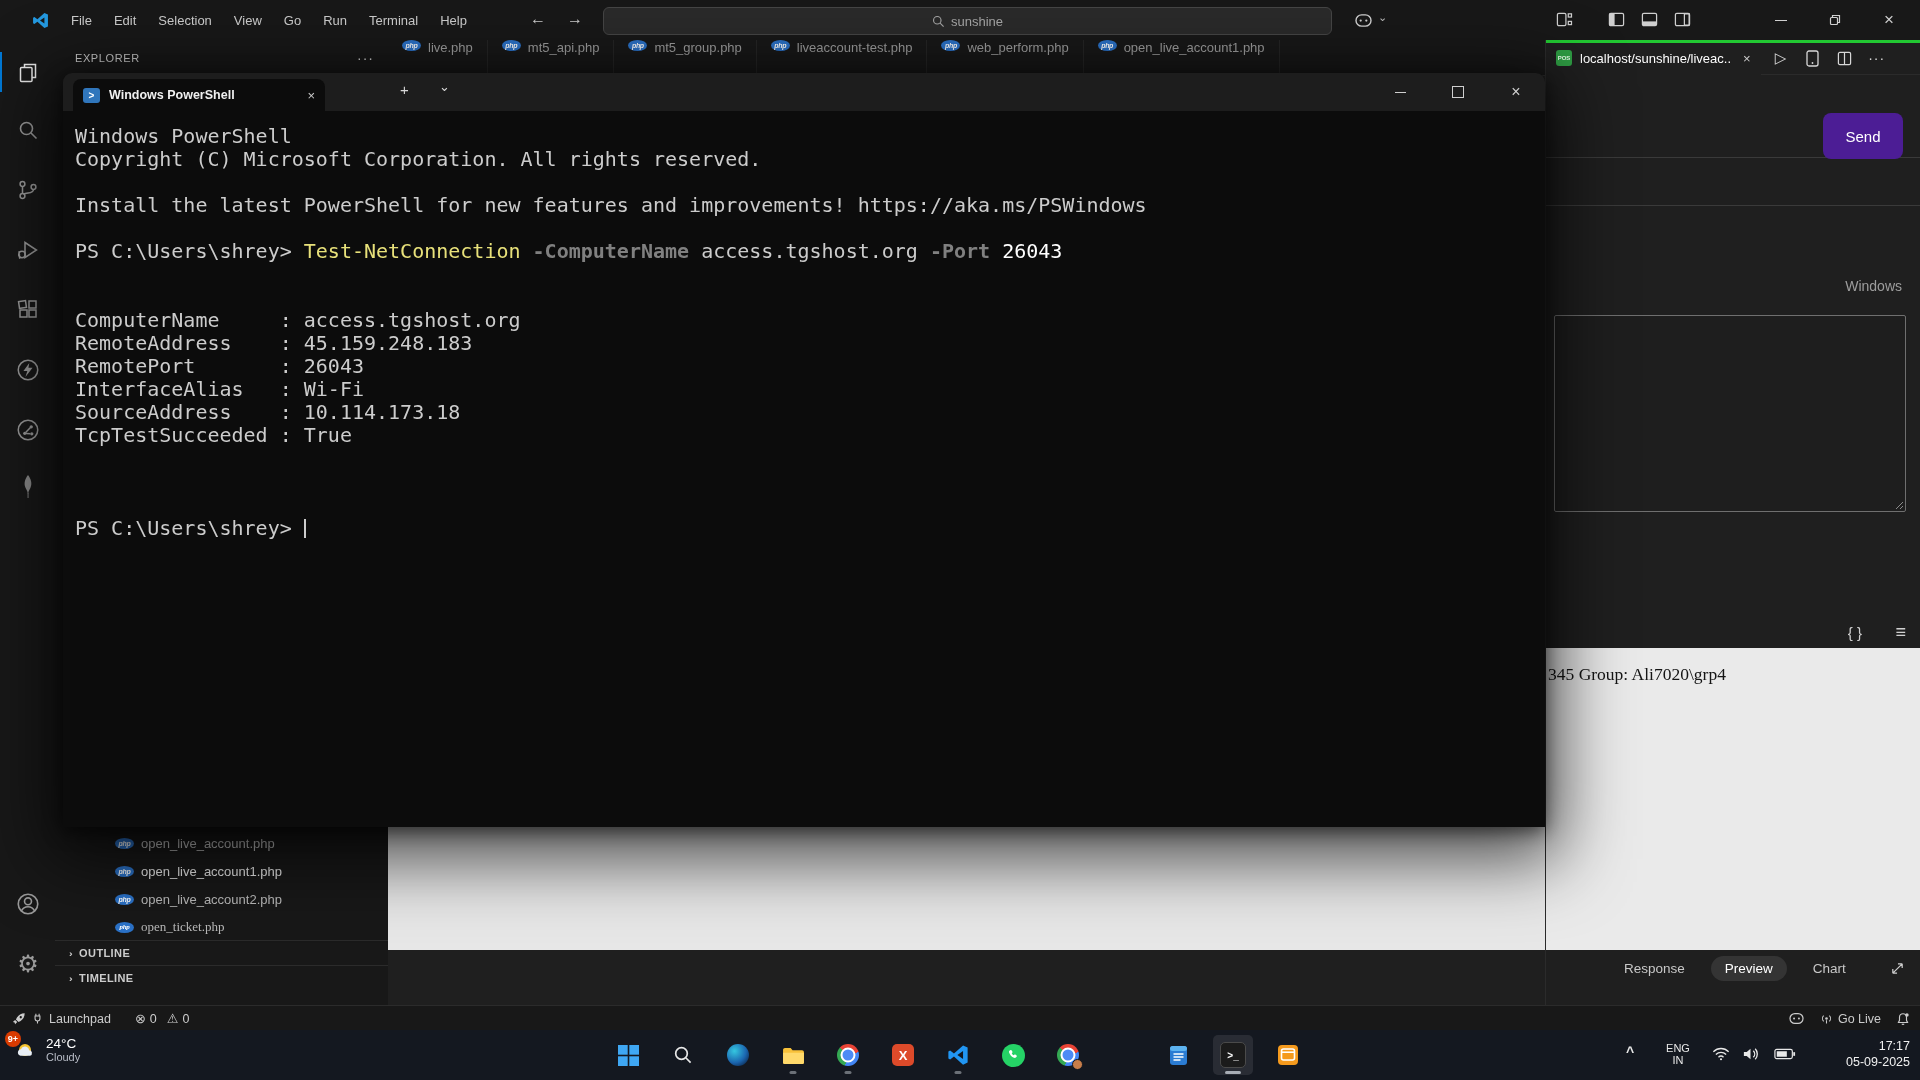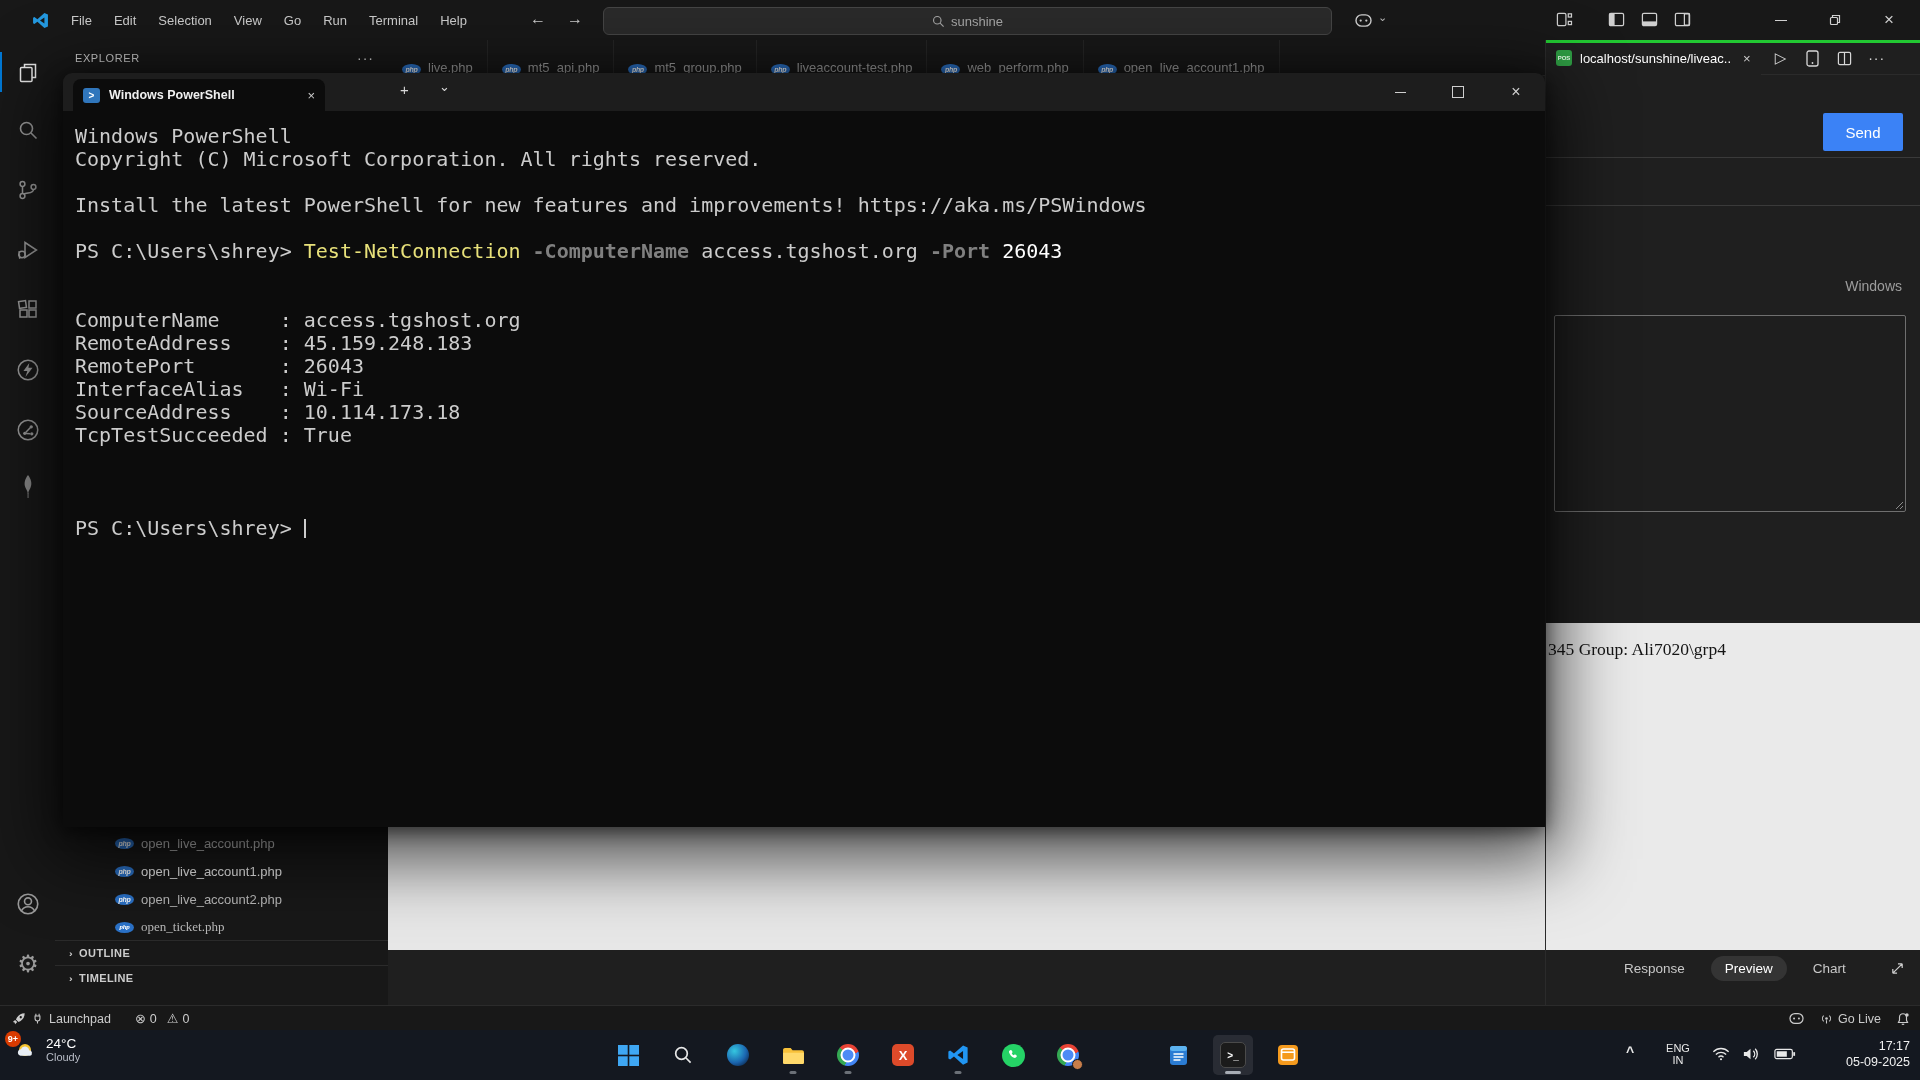--- a/index.html
+++ b/index.html
@@ -25,26 +25,26 @@
   .exp-header{height:35px;display:flex;align-items:center;padding:0 14px 0 20px;color:#cccccc;font-size:11px;letter-spacing:.6px;}
   .filerow{position:absolute;left:0;width:100%;height:28px;display:flex;align-items:center;gap:7px;padding-left:60px;box-sizing:border-box;color:#b9b9b9;font-size:13px;}
   .filerow.sel{color:#e9e9e9;}
   .secrow{position:absolute;left:0;width:100%;height:25px;display:flex;align-items:center;gap:6px;padding-left:14px;box-sizing:border-box;color:#cccccc;font-size:11px;font-weight:bold;letter-spacing:.4px;border-top:1px solid #2b2b2b;}
   .chev{font-size:11px;color:#cccccc;transform:scaleY(.9);}
 
   .php{width:19px;height:11px;border-radius:50%;background:#2b72c8;color:#fff;font-size:7px;font-style:italic;font-weight:bold;display:inline-flex;align-items:center;justify-content:center;letter-spacing:-.3px;flex:none;}
 
   .editor1{left:388px;top:40px;width:1157px;height:965px;background:#1f1f1f;}
   .tabstrip{height:35px;background:#181818;border-bottom:1px solid #2b2b2b;display:flex;}
-  .etab{height:35px;display:inline-flex;align-items:flex-end;gap:7px;padding:0 14px;border-right:1px solid #252525;color:#9d9d9d;font-size:13px;white-space:nowrap;overflow:hidden;}
+  .etab{height:35px;display:inline-flex;align-items:flex-start;gap:7px;padding:0 14px;border-right:1px solid #252525;color:#9d9d9d;font-size:13px;white-space:nowrap;overflow:hidden;}
 
   .panel2{left:1545px;top:40px;width:375px;height:965px;background:#1f1f1f;border-left:1px solid #2b2b2b;box-sizing:border-box;}
   .btab{height:33px;display:inline-flex;align-items:center;gap:8px;padding:0 10px;background:#1f1f1f;color:#fff;font-size:13px;}
   .paction{color:#d7d7d7;font-size:14px;}
-  .sendbtn{position:absolute;left:277px;top:73px;width:80px;height:38px;background:#3b82f6;color:#fff;font-size:15px;display:flex;align-items:center;justify-content:center;border-radius:2px;}
+  .sendbtn{position:absolute;left:277px;top:73px;width:80px;height:46px;background:#4c1d95;color:#fff;font-size:15px;display:flex;align-items:center;justify-content:center;border-radius:8px;}
   .ptabs{position:absolute;left:0;top:910px;width:100%;height:37px;display:flex;align-items:center;gap:26px;padding-left:78px;box-sizing:border-box;color:#c8c8c8;font-size:13.5px;background:#1f1f1f;}
   .pill{background:#343434;color:#fff;border-radius:13px;padding:5px 14px;}
 
   .statusbar{left:0;top:1005px;width:1920px;height:25px;background:#181818;border-top:1px solid #2b2b2b;display:flex;align-items:center;color:#cccccc;font-size:12.5px;}
 
   
   .termwin{left:63px;top:73px;width:1482px;height:754px;background:#0c0c0c;border-radius:9px 9px 0 0;z-index:30;box-shadow:0 18px 70px 14px rgba(0,0,0,.68), 0 4px 18px rgba(0,0,0,.55);}
   .termbar{height:38px;background:#1d1d1d;border-radius:9px 9px 0 0;position:relative;}
   .termtab{position:absolute;left:10px;top:6px;height:32px;width:252px;background:#0c0c0c;border-radius:8px 8px 0 0;display:flex;align-items:center;gap:9px;padding:0 10px;box-sizing:border-box;color:#f0f0f0;font-size:12.5px;font-weight:bold;}
   .psicon{width:17px;height:15px;border-radius:3px;background:#3076bc;color:#fff;font-size:10px;font-weight:bold;display:inline-flex;align-items:center;justify-content:center;flex:none;}
@@ -303,21 +303,21 @@
 
     <div class="abs" style="left:8px;top:275px;width:352px;height:197px;background:#1e1e1e;border:1px solid #6f6f6f;border-radius:2px;box-sizing:border-box;">
       <svg class="abs" style="right:1px;bottom:1px;" width="10" height="10" viewBox="0 0 10 10" stroke="#8a8a8a" stroke-width="1">
           <path d="M2 9L9 2M6 9L9 6" fill="none"></path>
         </svg>
     </div>
 
     <div class="abs" style="right:58px;top:584px;color:#d0d0d0;font-size:15px;">{ }</div>
     <div class="abs" style="right:14px;top:582px;color:#d0d0d0;font-size:18px;">≡</div>
 
-    <div class="abs" style="left:0;top:583px;width:375px;height:342px;background:#eaeaea;overflow:hidden;">
+    <div class="abs" style="left:0;top:608px;width:375px;height:302px;background:#eaeaea;overflow:hidden;">
       <div style="margin:16px 0 0 2px;font-family:'Liberation Serif',serif;font-size:17.5px;color:#151515;white-space:nowrap;">345 Group: Ali7020\grp4</div>
     </div>
 
     <div class="ptabs">
       <span>Response</span>
       <span class="pill">Preview</span>
       <span>Chart</span>
       <span class="ico" style="margin-left:18px;">
         <svg width="15" height="15" viewBox="0 0 16 16" fill="none" stroke="#cfcfcf" stroke-width="1.3">
             <path d="M3 13L13 3M13 3H8.5M13 3v4.5M3 13h4.5M3 13V8.5"></path>

